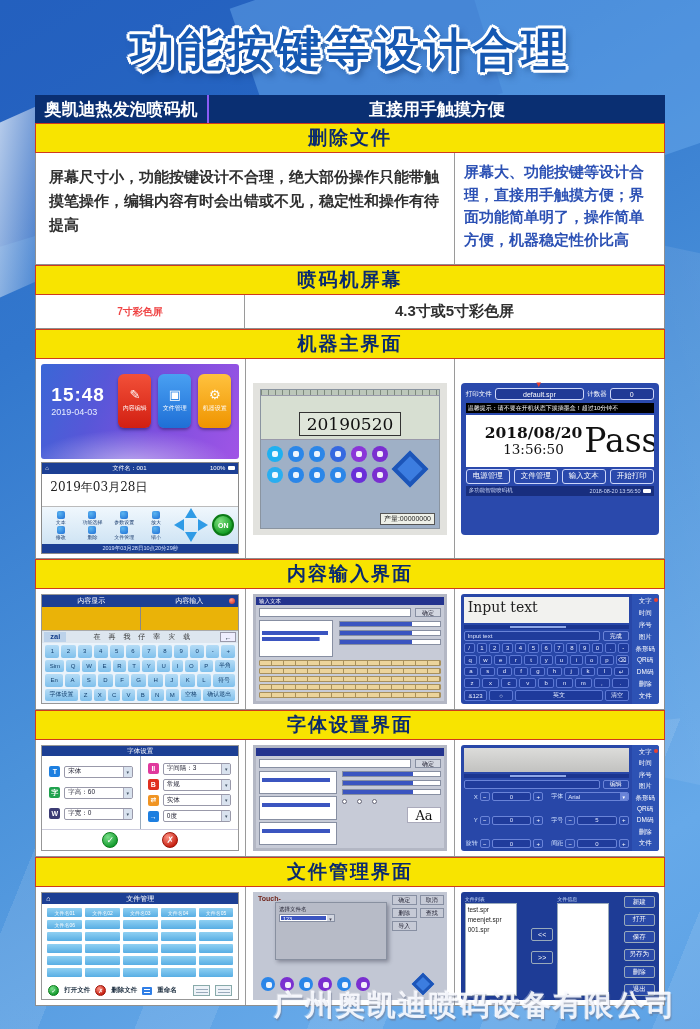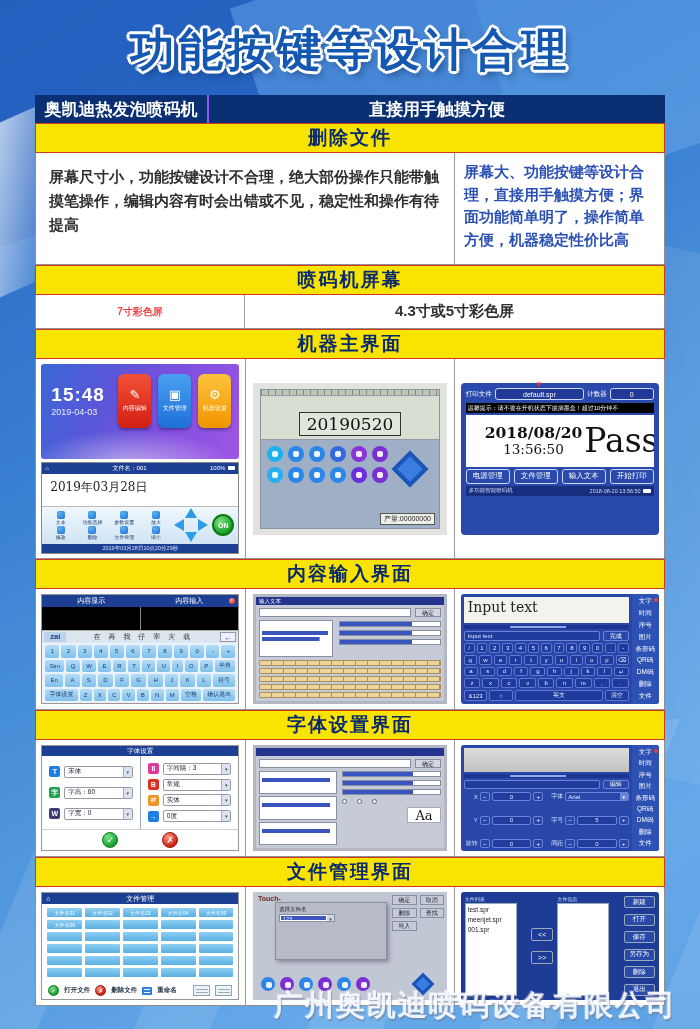--- a/index.html
+++ b/index.html
@@ -106,21 +106,21 @@
 .dm-dt{font-family:"DejaVu Serif","Liberation Serif",serif;color:#111;padding-left:19px;line-height:1.05;}
 .dm-dt b{display:block;font-size:15.5px;}
 .dm-dt i{display:block;font-style:normal;font-size:13.5px;text-align:center;}
 .dm-pass{font-family:"DejaVu Serif","Liberation Serif",serif;font-size:33px;color:#111;flex:1;margin-left:2px;white-space:nowrap;overflow:hidden;}
 .dm-btns{display:flex;gap:4px;height:15px;}
 .dm-btn{flex:1;border:1px solid #cdd7fa;border-radius:3px;color:#fff;font-size:7.5px;display:flex;align-items:center;justify-content:center;white-space:nowrap;}
 .dm-foot{height:10px;background:#182e7e;display:flex;align-items:center;justify-content:space-between;padding:0 3px;color:#cfdaf8;font-size:5.5px;}
 .dm-batt{display:inline-block;width:8px;height:4px;background:#fff;border-radius:1px;margin-left:2px;vertical-align:middle;}
 
 
-.kbA{width:198px;height:110px;border:1px solid #979797;display:flex;flex-direction:column;background:#000000;}
+.kbA{width:198px;height:110px;border:1px solid #979797;display:flex;flex-direction:column;background:#eab308;}
 .kbA-top{height:12px;background:#1c3f94;display:flex;align-items:center;color:#fff;font-size:7px;position:relative;}
 .kbA-top .t1{width:50%;text-align:center;}
 .kbA-top .t2{flex:1;text-align:center;}
 .kbA-top .dot{position:absolute;right:3px;top:3px;width:6px;height:6px;border-radius:50%;background:radial-gradient(circle at 35% 30%,#ff9a8a,#d42414);}
 .kbA-panes{height:24px;display:flex;border-bottom:1px solid #aaa;}
 .kbA-panes div{flex:1;}
 .kbA-panes div:first-child{border-right:1px solid #888;}
 .kbA-cand{height:12px;background:#dde6ef;display:flex;align-items:center;gap:2px;padding:0 2px;}
 .cand-py{background:#bcd2ea;color:#123c8a;font-weight:bold;font-size:7.5px;padding:0 6px;height:10px;line-height:10px;}
 .cand-list{flex:1;font-size:7px;color:#333;text-align:center;letter-spacing:3px;white-space:nowrap;overflow:hidden;}

